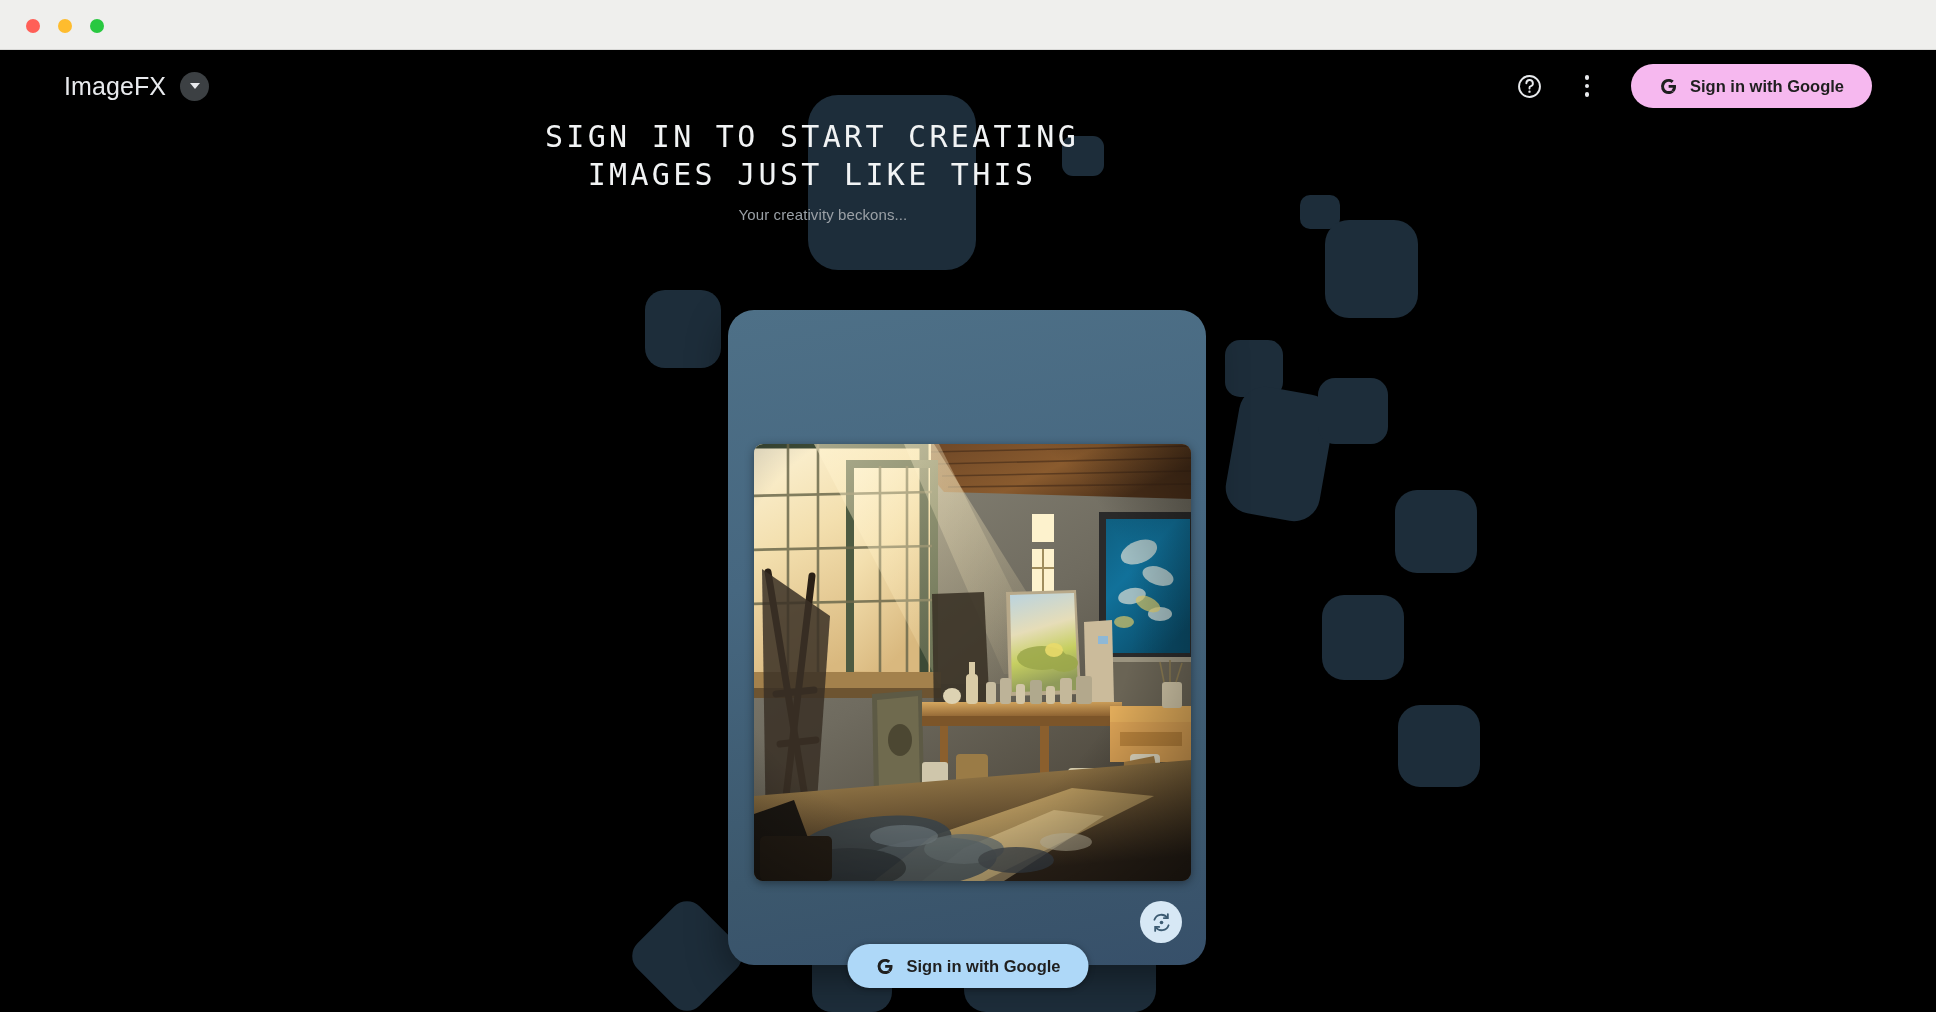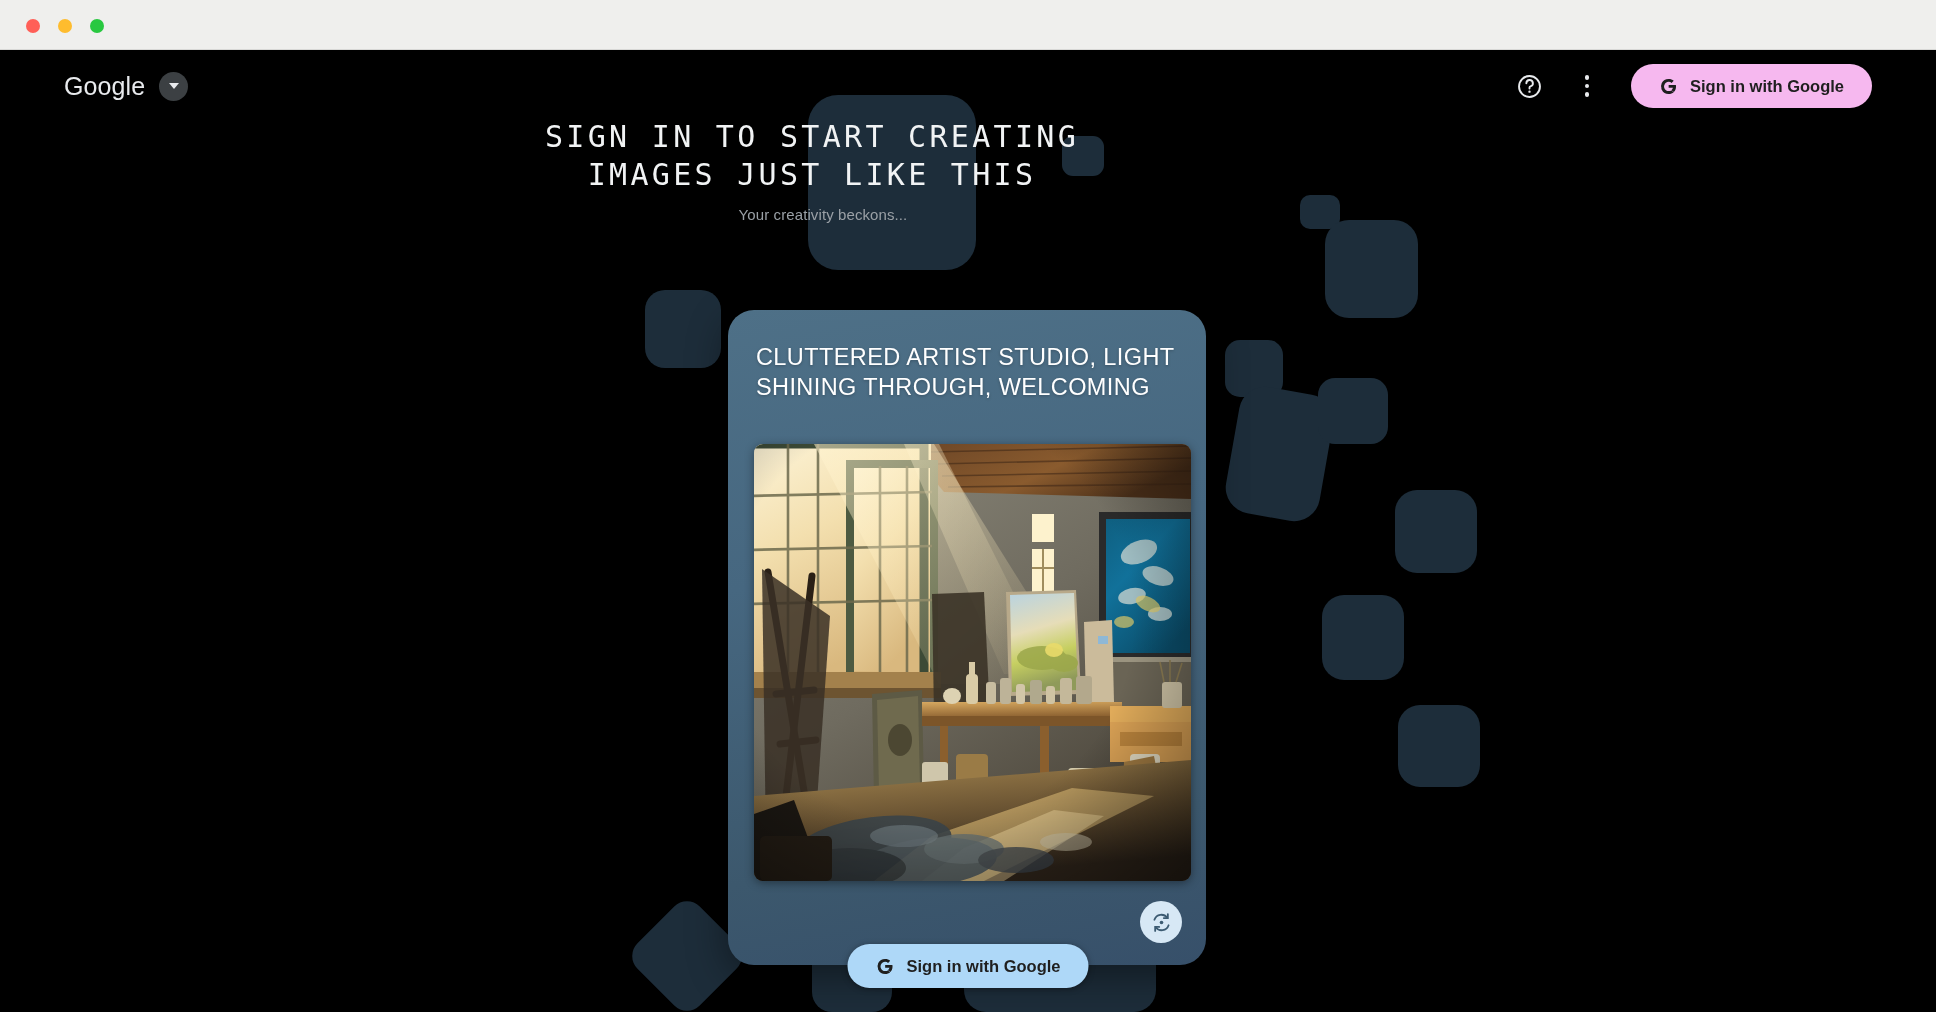--- a/index.html
+++ b/index.html
@@ -152,21 +152,21 @@
         <div class="blob" style="left: 1398px; top: 655px; width: 82px; height: 82px; border-radius: 22px; background: rgb(29, 45, 58);"></div>
         <div class="blob" style="left: 645px; top: 240px; width: 76px; height: 78px; border-radius: 20px; background: rgb(29, 45, 58);"></div>
         <div class="blob" style="left: 643px; top: 862px; width: 88px; height: 88px; border-radius: 18px; background: rgb(29, 45, 58); transform: rotate(45deg);"></div>
         <div class="blob" style="left: 812px; top: 880px; width: 80px; height: 82px; border-radius: 20px; background: rgb(29, 45, 58);"></div>
         <div class="blob" style="left: 964px; top: 884px; width: 192px; height: 78px; border-radius: 22px; background: rgb(29, 45, 58);"></div>
       </div>
 
     <div id="topbar">
 
       <div id="brand">
-        <span id="brand-title">Google</span>
+        <span id="brand-title">ImageFX</span>
         <span id="brand-caret">
           <span class="tri"></span>
         </span>
       </div>
 
       <div id="topbar-right">
 
         <span class="icon-btn">
           <svg width="27" height="27" viewBox="0 0 24 24" fill="none" stroke="#e8eaed" stroke-width="1.7">
             <circle cx="12" cy="12" r="9.3"></circle>
@@ -200,21 +200,20 @@
     </div>
 
     <div id="hero">
       <div id="hero-title">SIGN IN TO START CREATING
 IMAGES JUST LIKE THIS</div>
       <div id="hero-sub">Your creativity beckons...</div>
     </div>
 
     <div id="card">
 
-      <div id="card-prompt">CLUTTERED ARTIST STUDIO, LIGHT SHINING THROUGH, WELCOMING</div>
 
       <div id="card-image">
         <svg width="437" height="437" viewBox="0 0 437 437">
           <defs>
             <linearGradient id="winGlow" x1="0" y1="0" x2="0.4" y2="1">
               <stop offset="0%" stop-color="#fdf4d8"></stop>
               <stop offset="45%" stop-color="#f3dfae"></stop>
               <stop offset="100%" stop-color="#d9b87e"></stop>
             </linearGradient>
             <linearGradient id="wallG" x1="0" y1="0" x2="0.6" y2="1">

